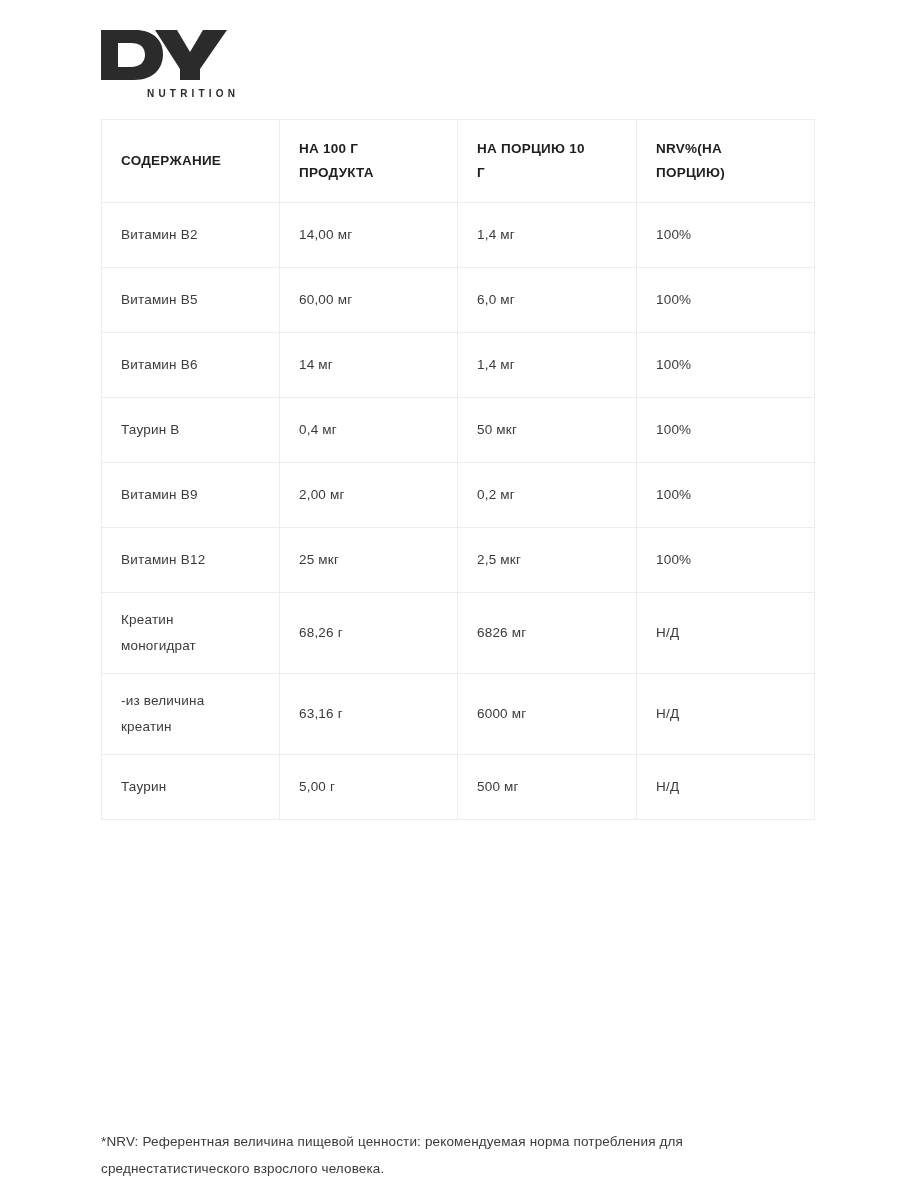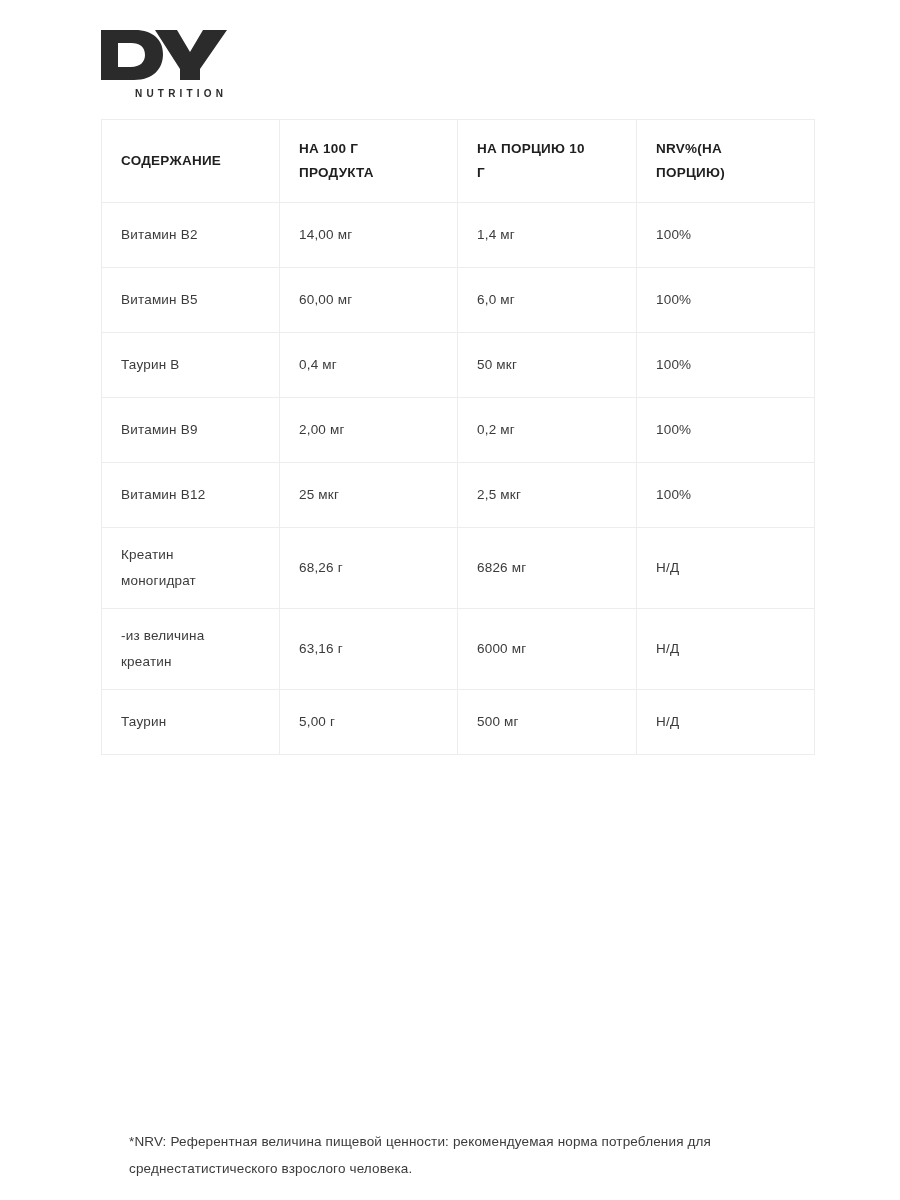--- a/index.html
+++ b/index.html
@@ -33,21 +33,21 @@
     width: 240px;
   }
   .logo-mark {
     display: block;
     width: 126px;
     height: 54px;
   }
   .logo-sub {
     display: block;
     margin-top: 6px;
-    margin-left: 34px;
+    margin-left: 46px;
     font-size: 10px;
     font-weight: bold;
     letter-spacing: 4.2px;
     color: #2b2b2b;
     font-family: "Liberation Sans", "DejaVu Sans", sans-serif;
   }
 
   
   .nutrition-table-wrap {
     position: absolute;
@@ -99,21 +99,20 @@
   
   .footnote {
     position: absolute;
     left: 101px;
     top: 1114px;
     width: 700px;
     font-size: 13.5px;
     line-height: 2.0;
     letter-spacing: 0.15px;
     color: #3b3b3b;
-    margin-left: 28px;
   }
 </style>
 </head>
 <body>
 
 <div class="page">
 
   <div class="logo-block">
     <svg class="logo-mark" viewBox="0 0 126 54" aria-hidden="true">
       <g fill="#2b2b2b">
@@ -168,20 +167,28 @@
 
         <tr>
           <td>
               <span class="cell-line">Витамин B5</span>
             </td>
           <td>60,00 мг</td>
           <td>6,0 мг</td>
           <td>100%</td>
         </tr>
 
+        <tr>
+          <td>
+              <span class="cell-line">Витамин B6</span>
+            </td>
+          <td>14 мг</td>
+          <td>1,4 мг</td>
+          <td>100%</td>
+        </tr>
 
         <tr>
           <td>
               <span class="cell-line">Таурин B</span>
             </td>
           <td>0,4 мг</td>
           <td>50 мкг</td>
           <td>100%</td>
         </tr>
 

